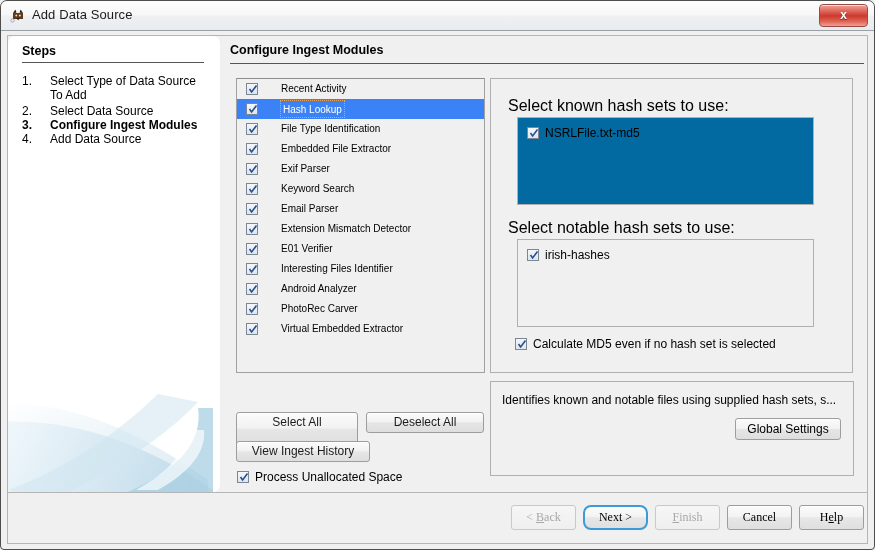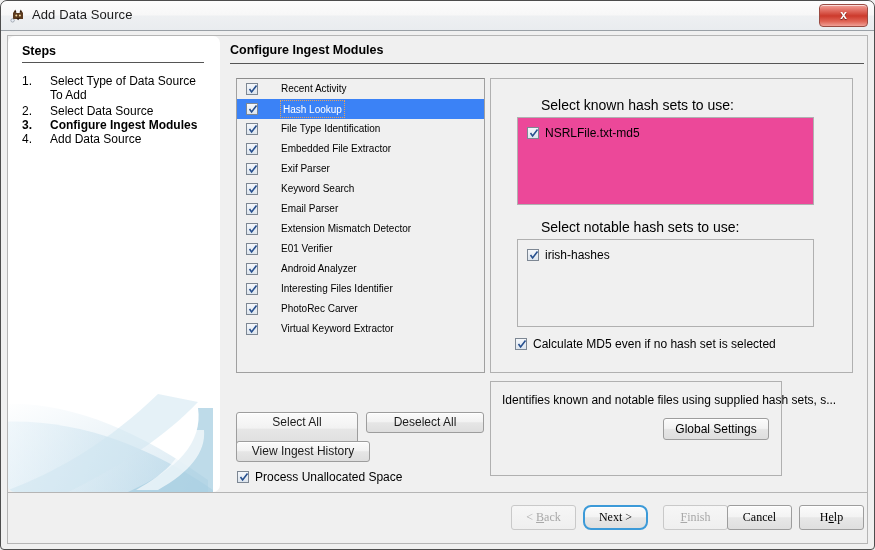--- a/index.html
+++ b/index.html
@@ -134,36 +134,36 @@
   }
   .cbx svg{position:absolute;left:1px;top:0px;}
   .cbx-label{position:absolute;left:18px;top:0;line-height:16px;white-space:nowrap;}
 
   
   #settings-panel{
     position:absolute;left:270px;top:42px;width:363px;height:295px;
     box-sizing:border-box;
     border:1px solid #b0b0b0;background:#f0f0f0;
   }
-  .panel-label{position:absolute;font-size:14px;margin-left:33px;}
+  .panel-label{position:absolute;font-size:16px;}
   #known-label{left:17px;top:18px;}
   #known-box{
     position:absolute;left:26px;top:38px;width:297px;height:88px;
-    box-sizing:border-box;border:1px solid #b0b0b0;background:#ec4899;
+    box-sizing:border-box;border:1px solid #b0b0b0;background:#0369a1;
   }
   #notable-label{left:17px;top:140px;}
   #notable-box{
     position:absolute;left:26px;top:160px;width:297px;height:88px;
     box-sizing:border-box;border:1px solid #b0b0b0;background:#f0f0f0;
   }
   .hash-item{position:absolute;left:9px;top:7px;height:16px;}
   #calc-md5{position:absolute;left:24px;top:257px;height:16px;}
 
   #desc-panel{
-    position:absolute;left:270px;top:345px;width:292px;height:95px;
+    position:absolute;left:270px;top:345px;width:364px;height:95px;
     box-sizing:border-box;border:1px solid #b0b0b0;background:#f0f0f0;
   }
   #desc-text{position:absolute;left:11px;top:11px;font-size:12px;white-space:nowrap;}
   #btn-global{right:12px;top:36px;width:106px;height:22px;line-height:20px;position:absolute;
     box-sizing:border-box;
     background:linear-gradient(to bottom,#fbfbfb 0%,#f2f2f2 47%,#e6e6e6 51%,#dedede 100%);
     border:1px solid #9d9d9d;border-radius:3px;text-align:center;font-size:12px;cursor:default;
     box-shadow:inset 0 1px 0 #ffffff;}
 
   
@@ -180,21 +180,21 @@
     background:linear-gradient(to bottom,#fbfbfb 0%,#f3f3f3 47%,#e7e7e7 51%,#dfdfdf 100%);
     border:1px solid #9d9d9d;
     box-shadow:inset 0 1px 0 #ffffff;
     font-family:Liberation Serif, serif;
   }
   .navbtn.disabled{color:#a8a8a8;border-color:#c9c9c9;
     background:linear-gradient(to bottom,#f6f6f6,#efefef);box-shadow:none;}
   .navbtn.default{border:2px solid #3c9ad8;line-height:21px;}
   #nav-back{left:503px;}
   #nav-next{left:575px;border-radius:8px;}
-  #nav-finish{left:647px;margin-left:8px;}
+  #nav-finish{left:647px;}
   #nav-cancel{left:719px;}
   #nav-help{left:791px;}
   .ul{text-decoration:underline;}
 </style>
 </head>
 <body>
 
 <div id="window">
 
   <div id="titlebar">
@@ -349,51 +349,51 @@
             <span class="mod-label">E01 Verifier</span>
           </div>
           <div class="module-row">
             <span class="sel-box">
               <span class="mod-check">
                 <svg width="10" height="11" viewBox="0 0 10 11">
                   <path d="M1.5 5 L3.6 8 L8.5 1.5" stroke="#27508f" stroke-width="1.6" fill="none"></path>
                 </svg>
               </span>
             </span>
+            <span class="mod-label">Interesting Files Identifier</span>
+          </div>
+          <div class="module-row">
+            <span class="sel-box">
+              <span class="mod-check">
+                <svg width="10" height="11" viewBox="0 0 10 11">
+                  <path d="M1.5 5 L3.6 8 L8.5 1.5" stroke="#27508f" stroke-width="1.6" fill="none"></path>
+                </svg>
+              </span>
+            </span>
             <span class="mod-label">Android Analyzer</span>
           </div>
           <div class="module-row">
             <span class="sel-box">
               <span class="mod-check">
                 <svg width="10" height="11" viewBox="0 0 10 11">
                   <path d="M1.5 5 L3.6 8 L8.5 1.5" stroke="#27508f" stroke-width="1.6" fill="none"></path>
                 </svg>
               </span>
             </span>
-            <span class="mod-label">Interesting Files Identifier</span>
-          </div>
-          <div class="module-row">
-            <span class="sel-box">
-              <span class="mod-check">
-                <svg width="10" height="11" viewBox="0 0 10 11">
-                  <path d="M1.5 5 L3.6 8 L8.5 1.5" stroke="#27508f" stroke-width="1.6" fill="none"></path>
-                </svg>
-              </span>
-            </span>
             <span class="mod-label">PhotoRec Carver</span>
           </div>
           <div class="module-row">
             <span class="sel-box">
               <span class="mod-check">
                 <svg width="10" height="11" viewBox="0 0 10 11">
                   <path d="M1.5 5 L3.6 8 L8.5 1.5" stroke="#27508f" stroke-width="1.6" fill="none"></path>
                 </svg>
               </span>
             </span>
-            <span class="mod-label">Virtual Keyword Extractor</span>
+            <span class="mod-label">Virtual Embedded Extractor</span>
           </div>
         </div>
 
       <div class="btn" id="btn-select-all">Select All</div>
       <div class="btn" id="btn-deselect-all">Deselect All</div>
       <div class="btn" id="btn-view-history">View Ingest History</div>
 
       <div id="proc-unalloc">
         <span class="cbx">
           <svg width="10" height="11" viewBox="0 0 10 11">

